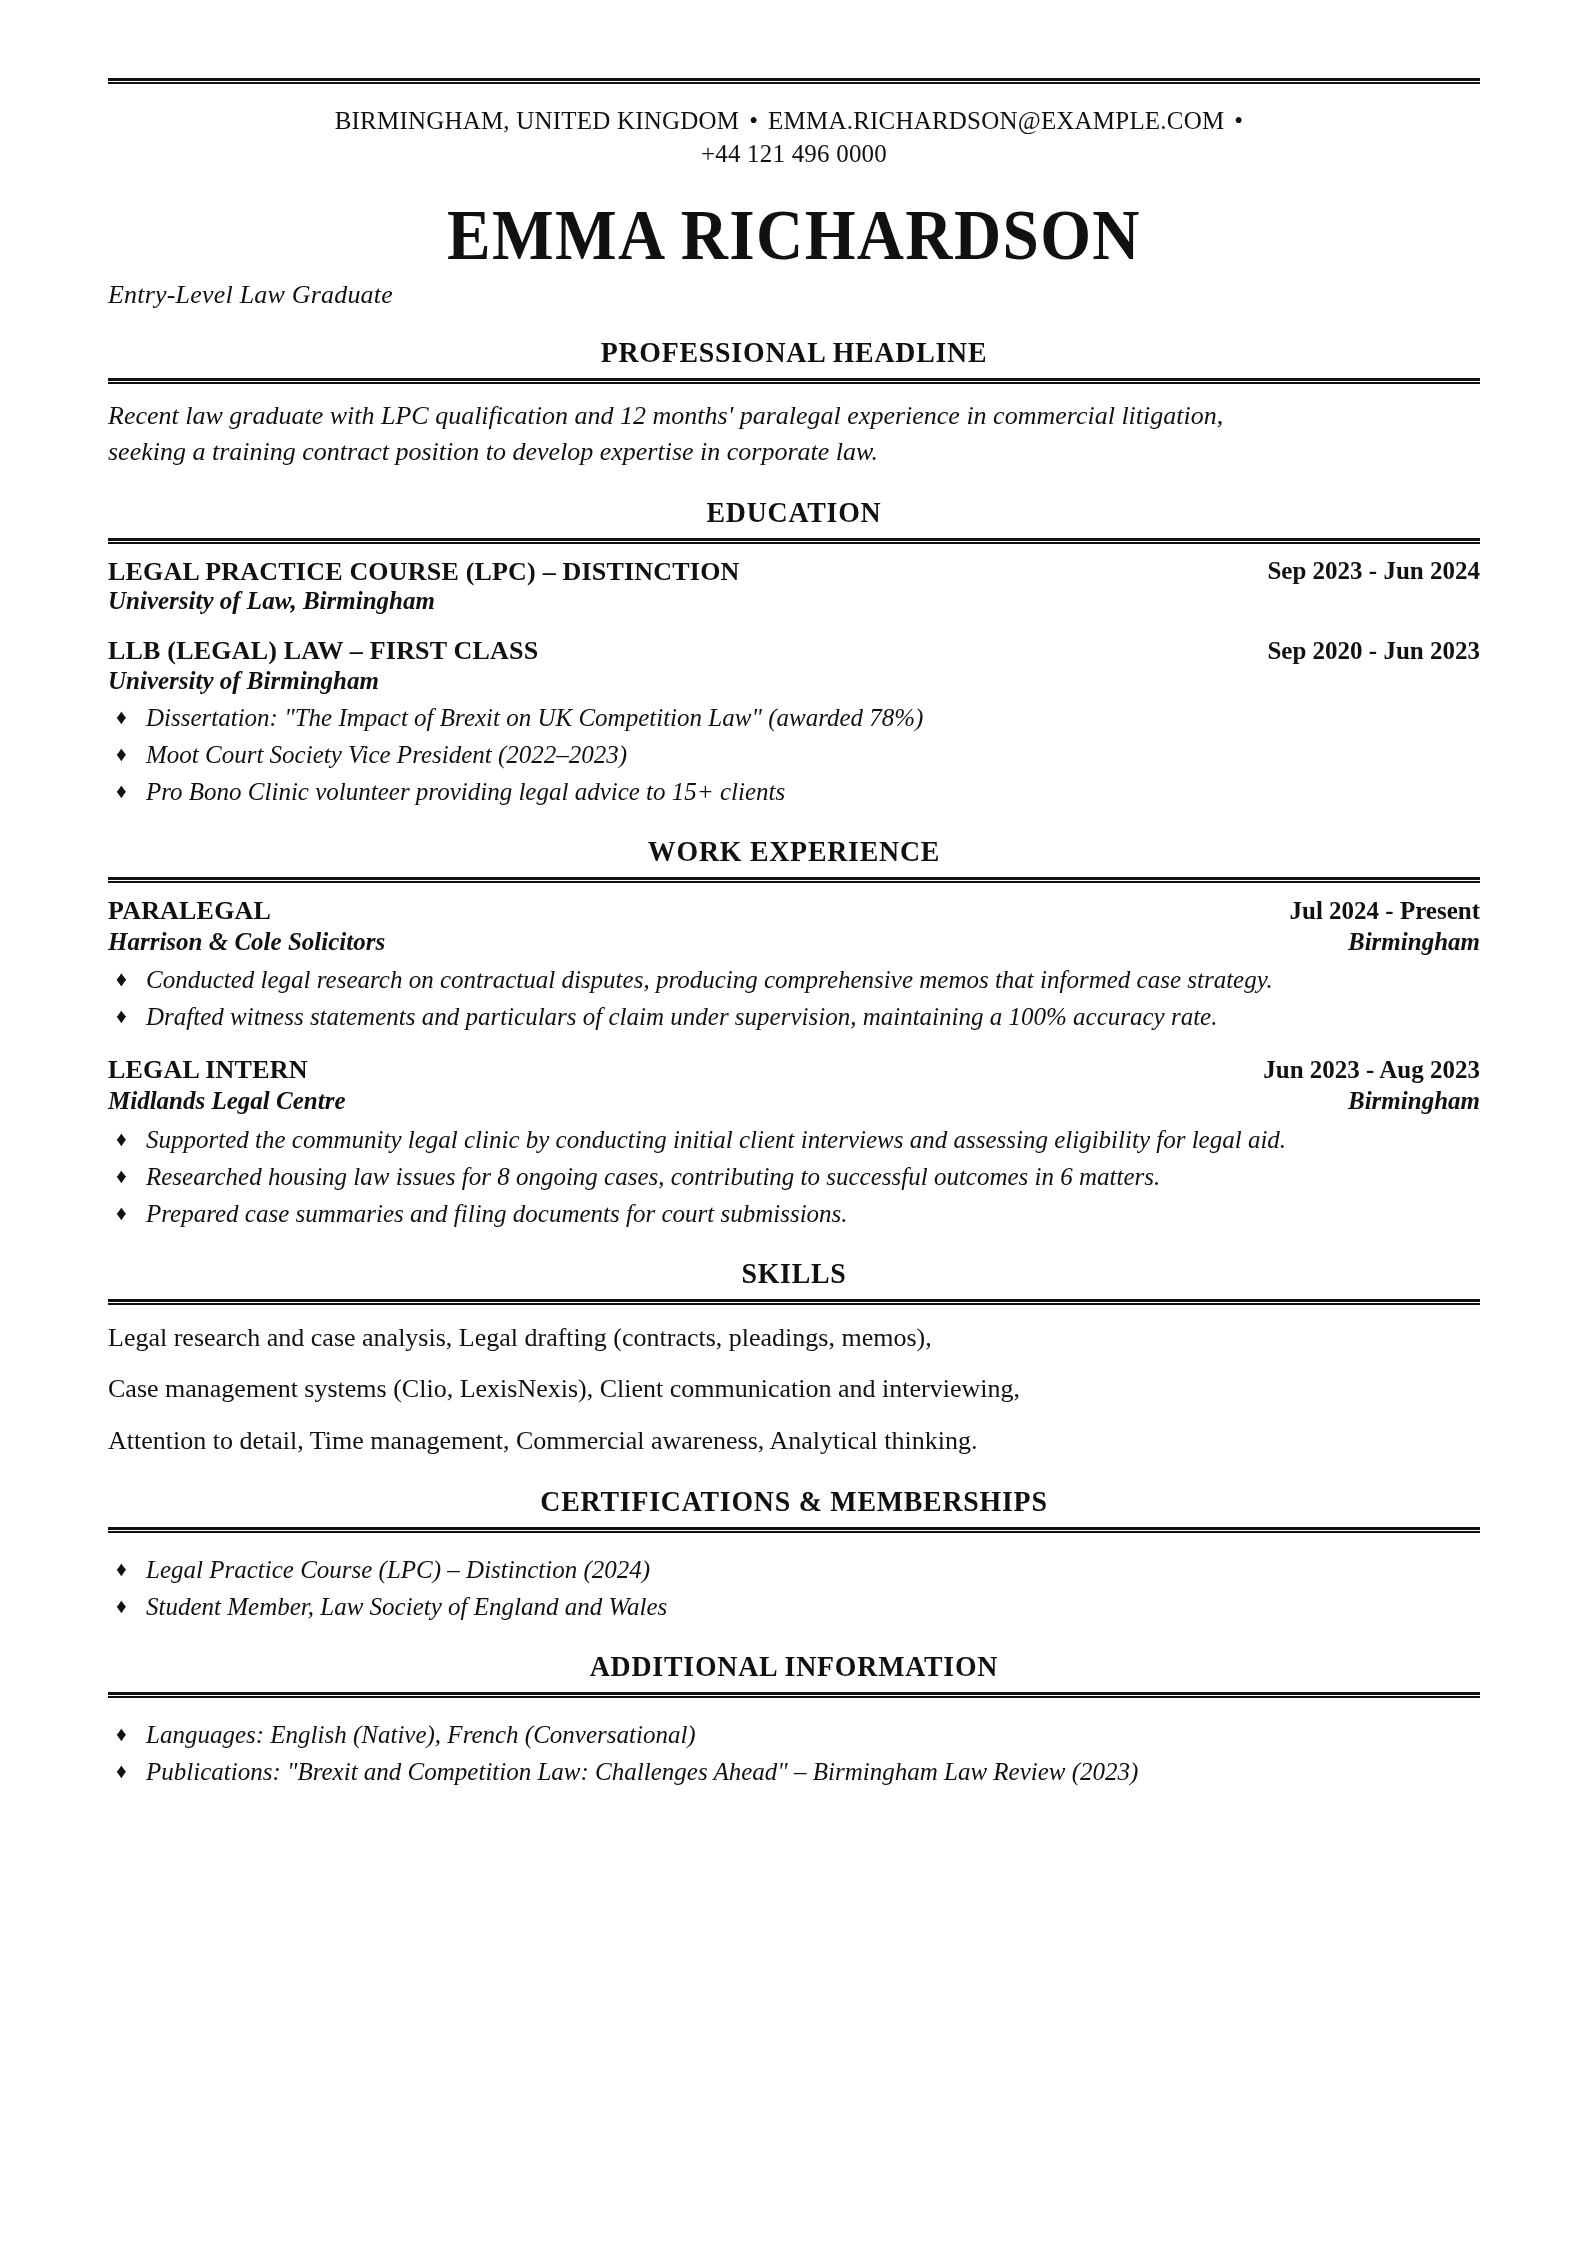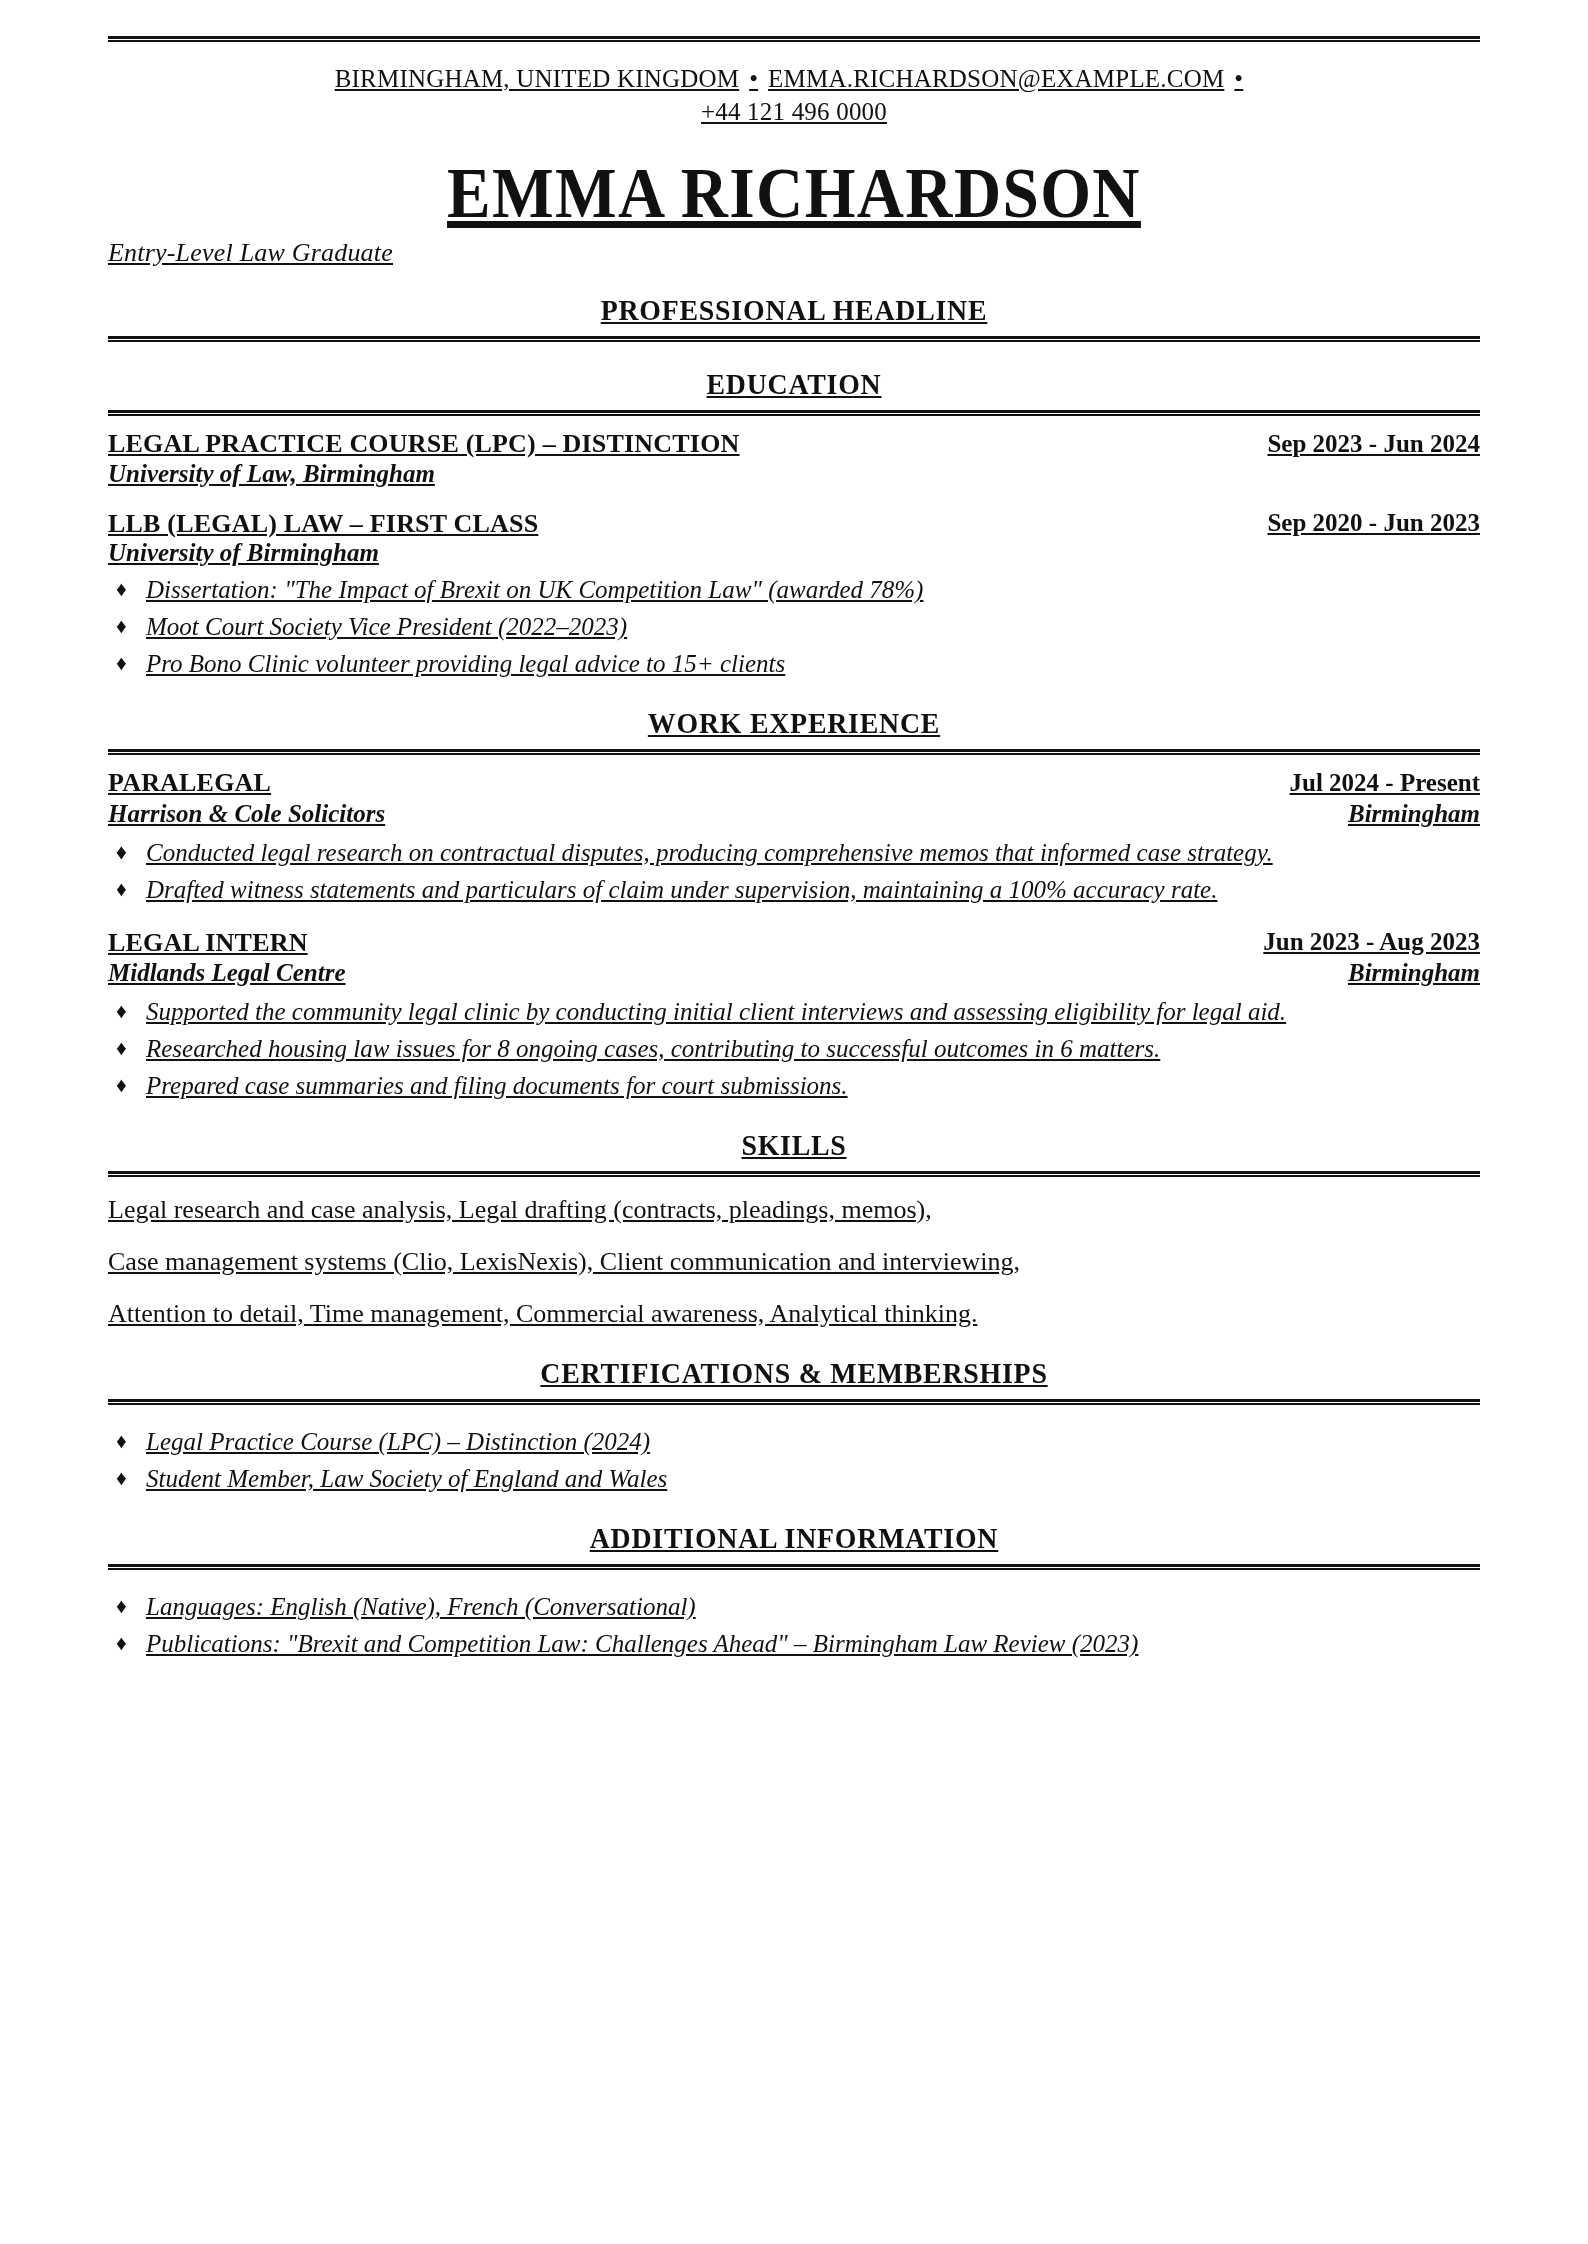--- a/index.html
+++ b/index.html
@@ -8,23 +8,22 @@
     width: 1588px;
     height: 2244px;
     background: #ffffff;
     font-family: "Liberation Serif", "DejaVu Serif", serif;
     color: #111111;
     -webkit-font-smoothing: antialiased;
   }
   .page {
     width: 1588px;
     height: 1752px;
-    padding: 36px 108px 0 108px;
+    padding: 78px 108px 0 108px;
     position: relative;
-    text-decoration: underline;
   }
 
   
   .rule-double {
     border-top: 3px solid #111;
     border-bottom: 2px solid #111;
     height: 6px;
     margin: 0;
   }
 
@@ -151,20 +150,24 @@
     <span>BIRMINGHAM, UNITED KINGDOM</span><span class="contact-sep">•</span><span>EMMA.RICHARDSON@EXAMPLE.COM</span><span class="contact-sep">•</span><br>
     <span>+44 121 496 0000</span>
   </div>
 
   <div class="name">EMMA RICHARDSON</div>
   <div class="subtitle">Entry-Level Law Graduate</div>
 
   <div class="section">
     <div class="section-title">PROFESSIONAL HEADLINE</div>
     <div class="rule-double"></div>
+    <div class="section-body">
+      <div class="summary-line">Recent law graduate with LPC qualification and 12 months' paralegal experience in commercial litigation,</div>
+      <div class="summary-line">seeking a training contract position to develop expertise in corporate law.</div>
+    </div>
   </div>
 
   <div class="section">
     <div class="section-title">EDUCATION</div>
     <div class="rule-double"></div>
     <div class="section-body" style="padding-top:12px">
 
       <div class="entry">
         <div class="entry-row">
           <span class="entry-title">LEGAL PRACTICE COURSE (LPC) – DISTINCTION</span>

